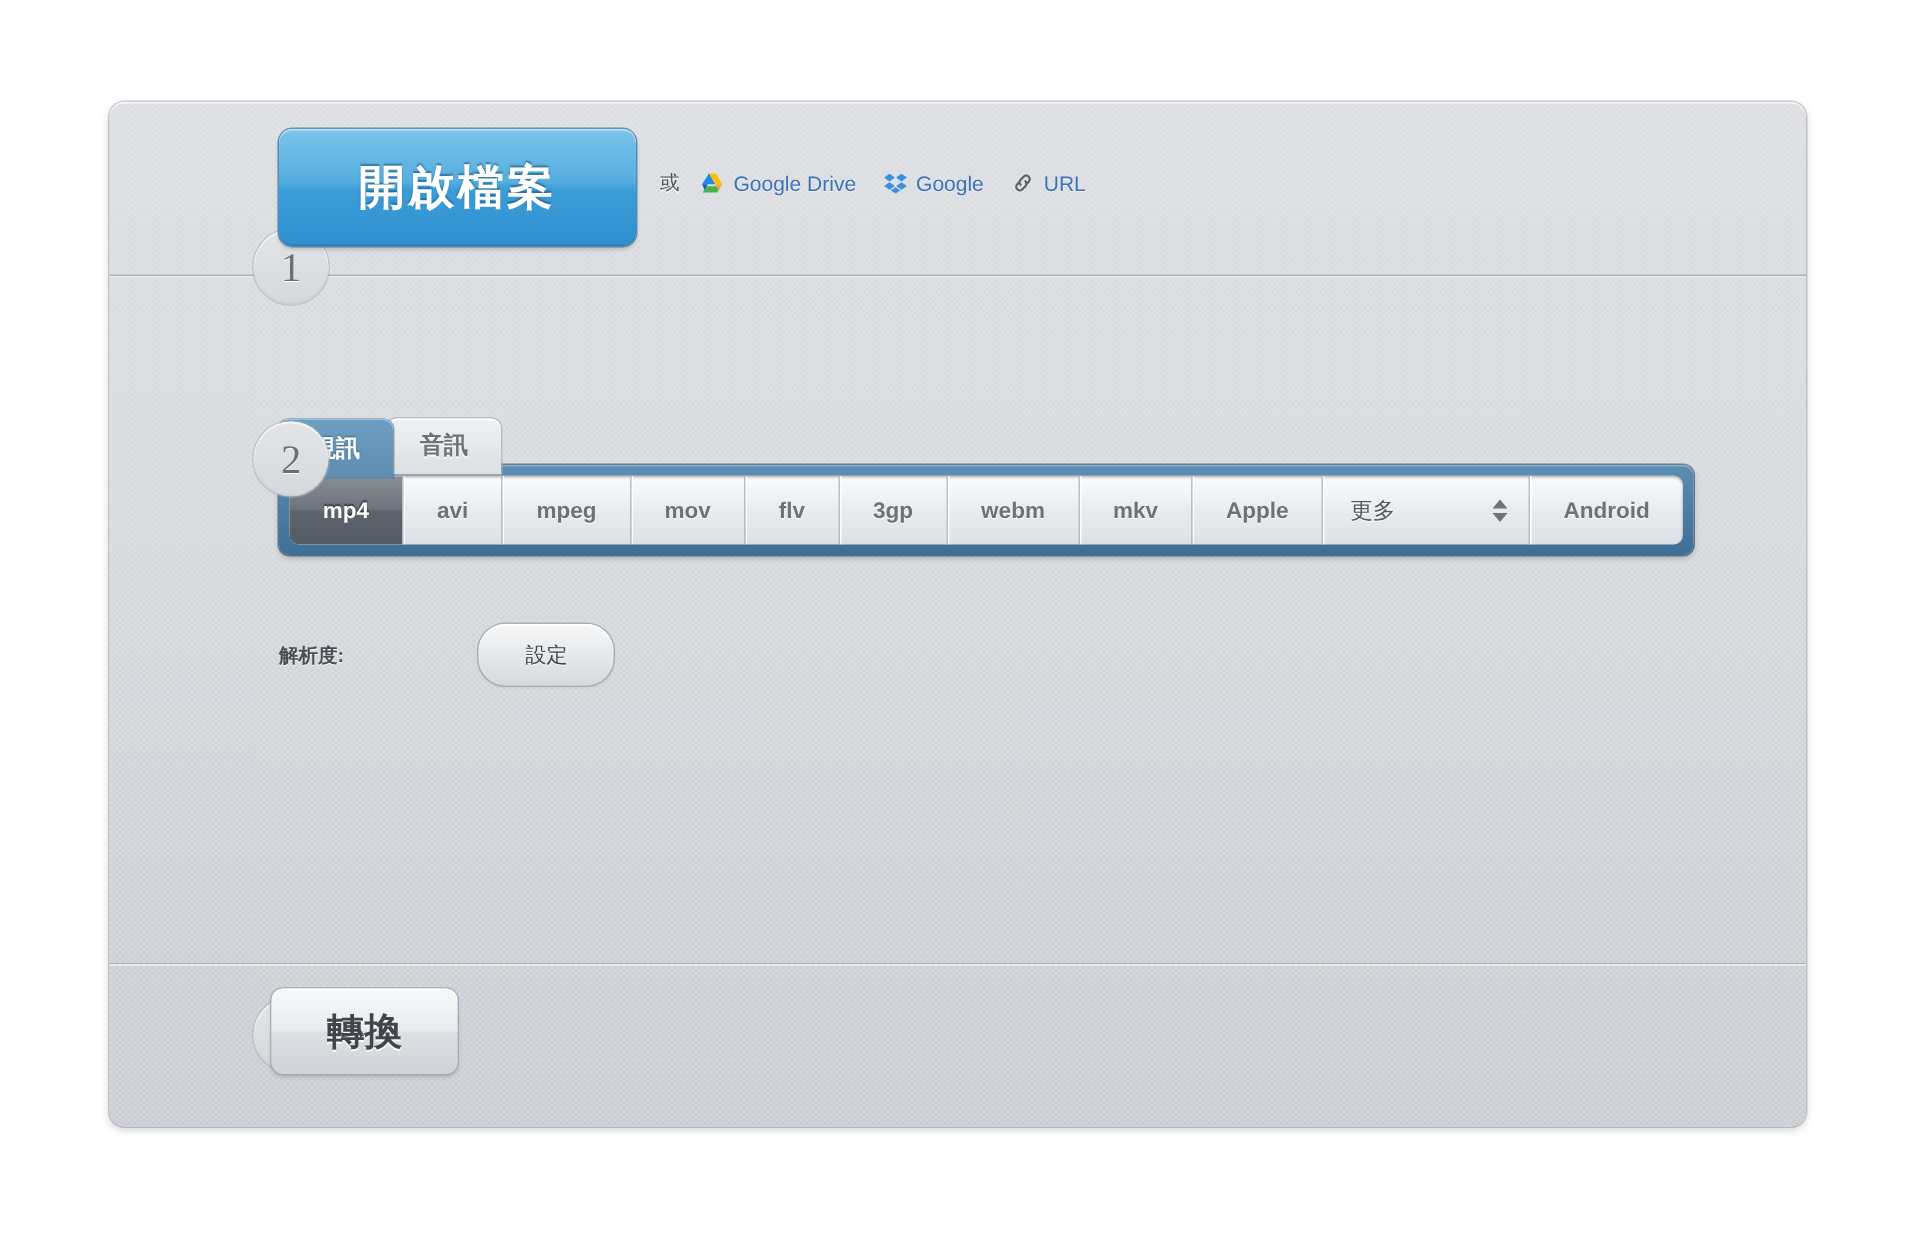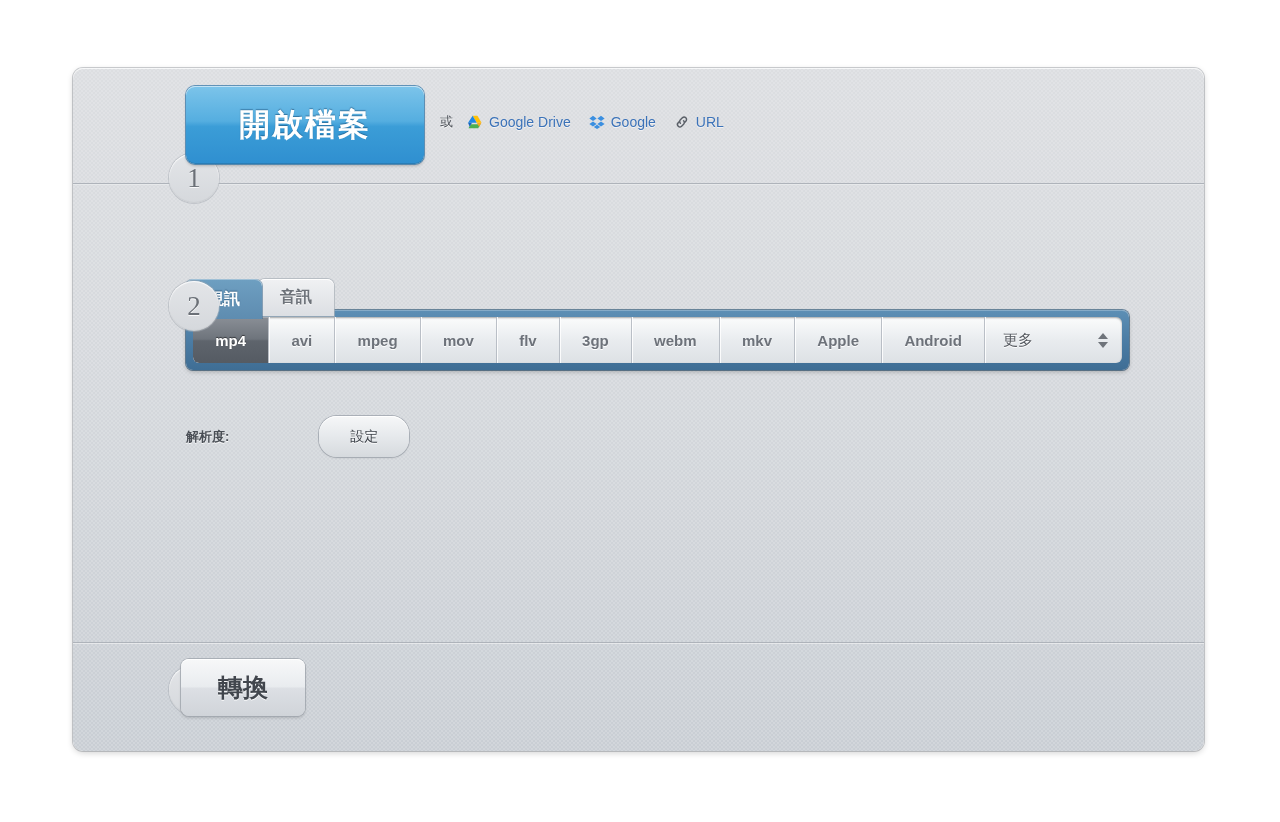--- a/index.html
+++ b/index.html
@@ -431,30 +431,30 @@
         </div>
         <div class="fmt">
           <span>webm</span>
         </div>
         <div class="fmt">
           <span>mkv</span>
         </div>
         <div class="fmt">
           <span>Apple</span>
         </div>
-        <div class="fmt">
-          <span>Android</span>
-        </div>
         <div class="fmt more">
           <span>更多</span>
           <span class="stepper-arrows">
             <span class="arrow-up"></span>
             <span class="arrow-down"></span>
           </span>
         </div>
+        <div class="fmt">
+          <span>Android</span>
+        </div>
       </div>
     </div>
 
     <div class="res-row">
       <span class="res-label">解析度:</span>
       <button class="settings-btn">
         <span>設定</span>
       </button>
     </div>
   </div>

